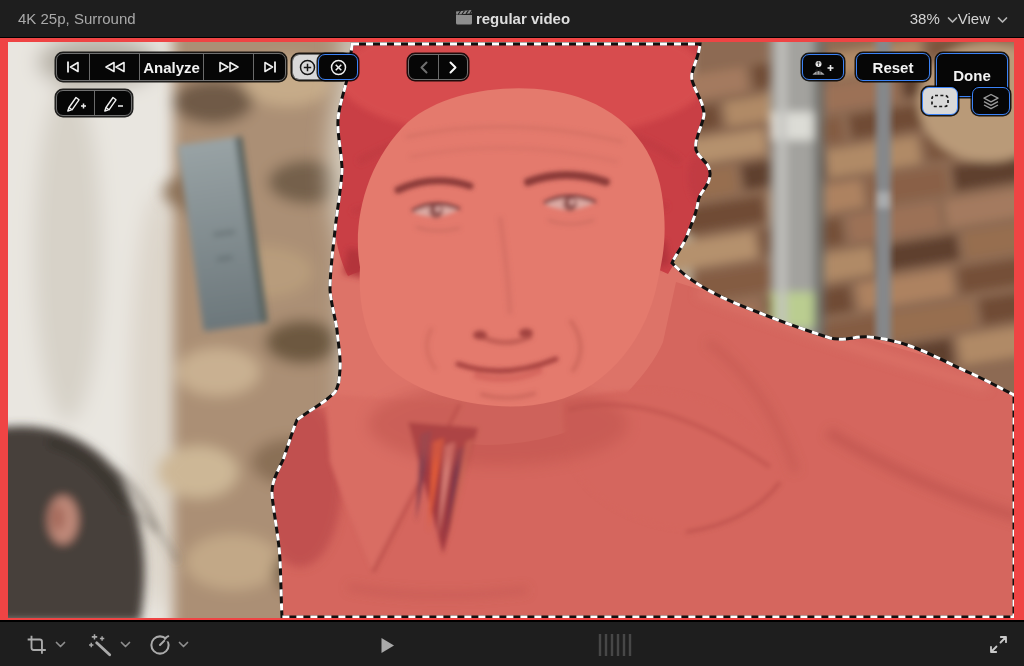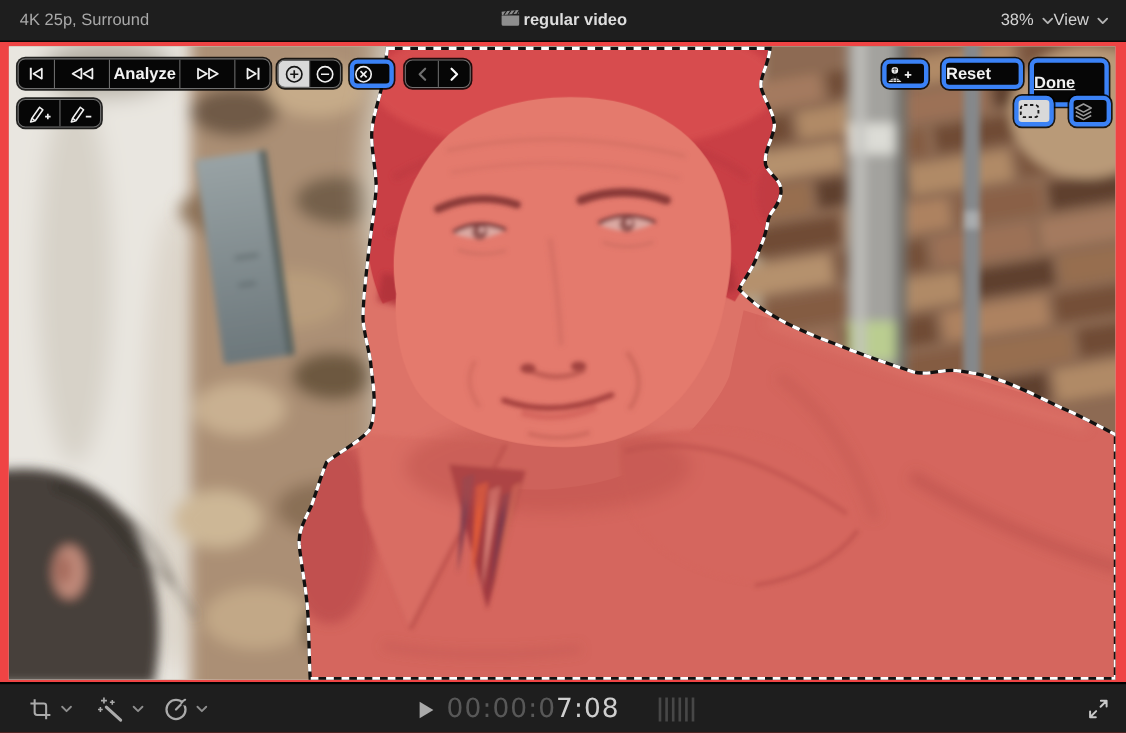--- a/index.html
+++ b/index.html
@@ -19,27 +19,27 @@
   .menu-chip { display:flex; align-items:center; gap:7px; color:#d3d3d3; font-size:15px; cursor:default; }
 
   
   .canvas { position:absolute; left:8px; top:42px; width:1006px; height:576px;
             background:#c9bfb1; overflow:hidden; }
   .canvas svg.scene { position:absolute; left:0; top:0; width:1006px; height:576px; }
 
   
   .ovl { position:absolute; z-index:5; }
   .seg-group { display:flex; background:#060606; border:1px solid #707070;
-               border-radius:7px; box-shadow:0 0 0 1.5px rgba(0,0,0,.85); overflow:hidden; }
+               border-radius:7px; box-shadow:0 0 0 1.5px rgba(0,0,0,.85); overflow:hidden;margin-left:40px; }
   .seg { display:flex; align-items:center; justify-content:center; height:100%;
          border-left:1px solid #6a6a6a; cursor:pointer; }
   .seg:first-child { border-left:none; }
   .seg.lit { background:#d9d9d9; }
-  .btn { display:flex; align-items:center; justify-content:flex-start; gap:6px;
-         background:#060606; border:4px solid #3b82f6; border-radius:7px;
+  .btn { display:flex; align-items:center; justify-content:center; gap:6px;
+         background:#060606; border:1px solid #3b82f6; border-radius:7px;
          box-shadow:0 0 0 1.5px rgba(0,0,0,.85); color:#f2f2f2;
          font-size:15px; font-weight:600; cursor:pointer; }
   .btn.lit { background:#d9d9d9; color:#111; }
   .label { color:#f2f2f2; font-size:15px; font-weight:600; }
 
   
   .bottombar { position:absolute; left:0; bottom:0; width:1024px; height:46px;
                background:#1e1e1e; border-top:2px solid #000; }
   .bb { position:absolute; display:flex; align-items:center; }
   .timecode { font-family:"DejaVu Sans", sans-serif; font-size:24px; font-weight:400;
@@ -366,21 +366,21 @@
         <circle cx="7.5" cy="4" r="3" fill="#ececec"></circle>
         <path d="M1.5,14.5 Q7.5,7.5 13.5,14.5 Z" fill="#ececec"></path>
         <path d="M4,11 h7 M3,13 h9 M6,9 v5.5 M9,9 v5.5" stroke="#2a2a2a" stroke-width="0.7"></path>
         <path d="M5.5,3 h4 M7.5,1.5 v4.5" stroke="#2a2a2a" stroke-width="0.7"></path>
         <path d="M19.5,5 v6 M16.5,8 h6" stroke="#ececec" stroke-width="1.6"></path>
       </svg>
     </div>
     <div class="ovl btn" style="left:848px; top:11px; width:74px; height:28px;">
       <span>Reset</span>
     </div>
-    <div class="ovl btn" style="left:928px; top:11px; width:72px; height:44px;text-decoration:underline;">
+    <div class="ovl btn" style="left:928px; top:11px; width:72px; height:44px;">
       <span>Done</span>
     </div>
 
     <div class="ovl seg-group" style="left:8px; top:48px; height:26px;">
       <div class="seg" style="width:37px;">
         <svg width="22" height="17" viewBox="0 0 22 17">
             <path d="M4,12.5 L11,2.5 L14,4.8 L7,14.8 Z" fill="none" stroke="#f0f0f0" stroke-width="1.4" stroke-linejoin="round"></path>
             <path d="M4,12.5 L2.8,16 L6.5,14.9" fill="none" stroke="#f0f0f0" stroke-width="1.4" stroke-linejoin="round"></path>
             <path d="M16,11 h5 M18.5,8.5 v5" stroke="#f0f0f0" stroke-width="1.5"></path>
           </svg>
@@ -446,24 +446,20 @@
           <polyline points="1.5,1.5 5.5,5.5 9.5,1.5" fill="none" stroke="#8e8e8e" stroke-width="1.7" stroke-linecap="round" stroke-linejoin="round"></polyline>
         </svg>
     </div>
 
     <div class="bb" style="left:380px; top:15px;">
       <svg width="15" height="17" viewBox="0 0 15 17">
           <polygon points="1.5,1 14,8.5 1.5,16" fill="#a9a9a9"></polygon>
         </svg>
     </div>
 
-    <div class="bb timecode" style="left:406px; top:8px;">
-      <span class="tc-dim">00:00:0</span>
-        <span class="tc-bright">7:08</span>
-    </div>
 
     <div class="bb" style="left:598px; top:10px;">
       <svg width="38" height="26" viewBox="0 0 38 26">
           <g stroke="#474747" stroke-width="2.4">
             <line x1="2" y1="2" x2="2" y2="24"></line>
             <line x1="8" y1="2" x2="8" y2="24"></line>
             <line x1="14" y1="2" x2="14" y2="24"></line>
             <line x1="20" y1="2" x2="20" y2="24"></line>
             <line x1="26" y1="2" x2="26" y2="24"></line>
             <line x1="32" y1="2" x2="32" y2="24"></line>

